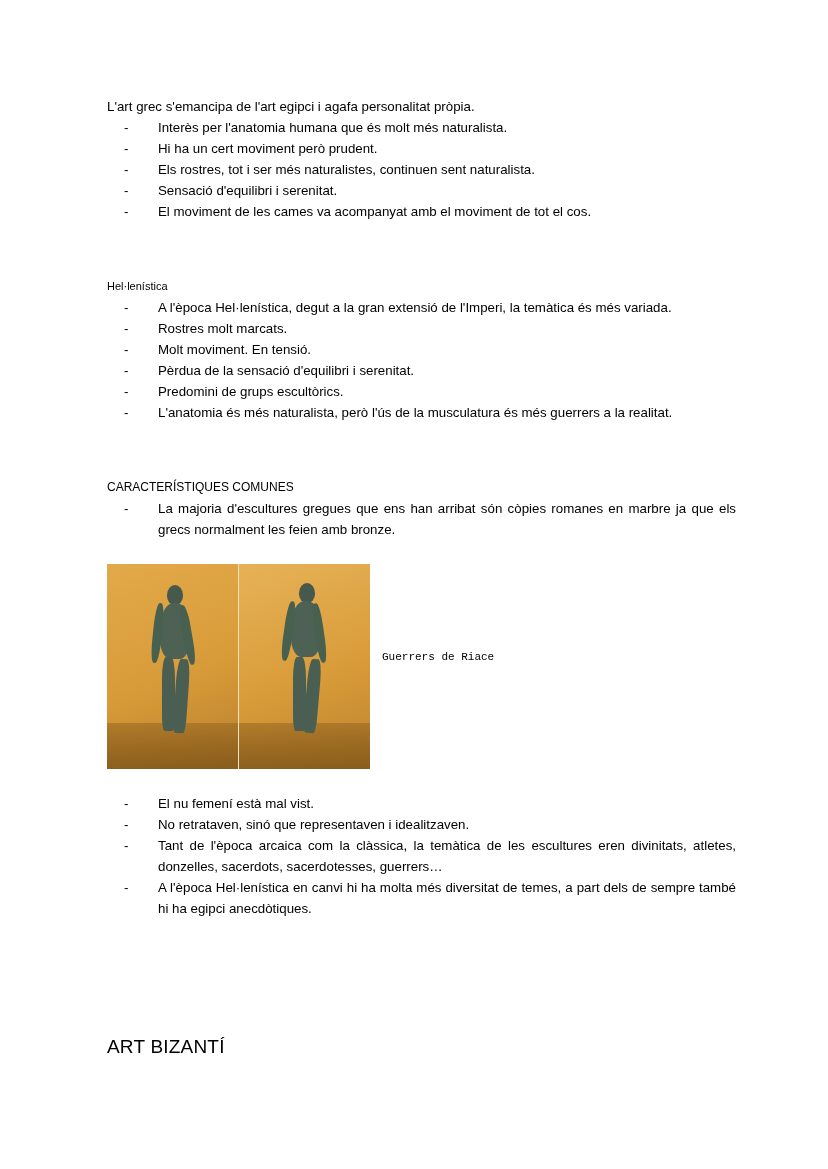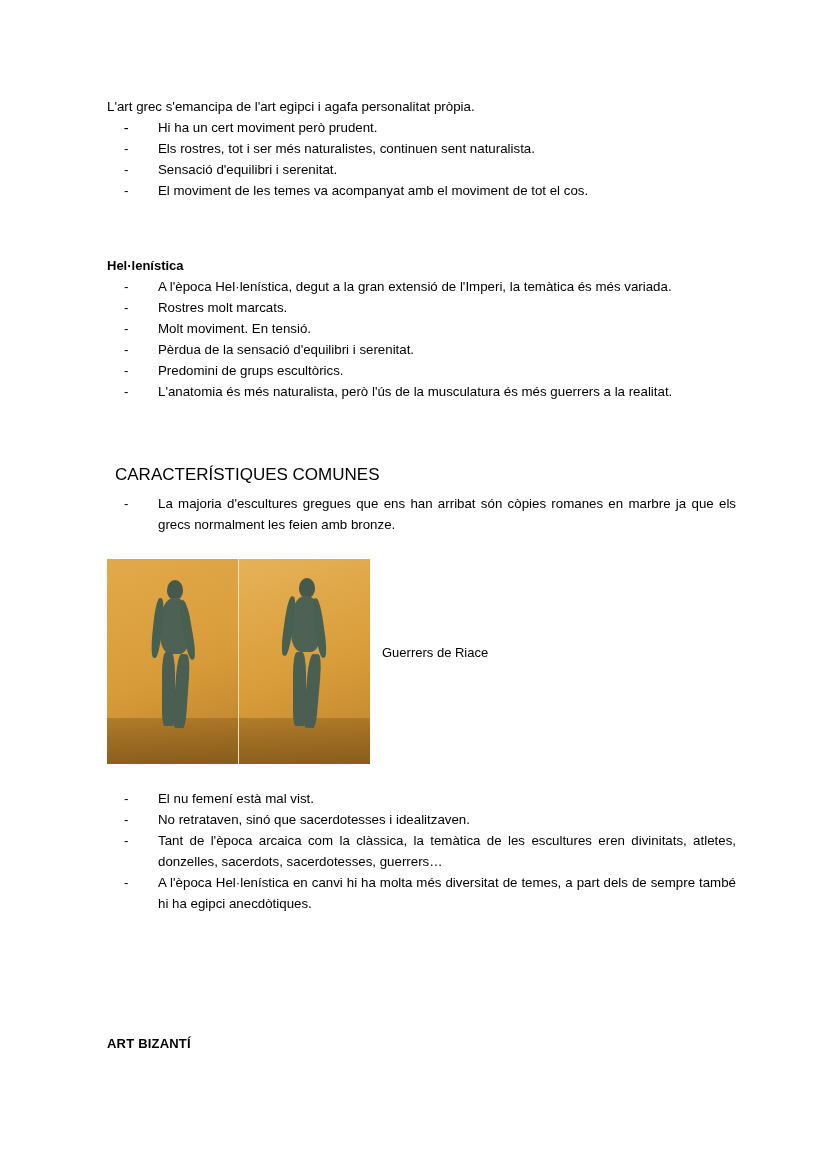--- a/index.html
+++ b/index.html
@@ -50,29 +50,29 @@
     position: absolute;
     left: 17px;
     top: 0;
   }
   .list.justified li {
     text-align: justify;
   }
   .spacer-lg { height: 40px; }
   .spacer-sm { height: 14px; }
   .section-title-bold {
-    font-size: 13px;
-    font-weight: bold;
+    font-size: 11px;
+    font-weight: normal;
     line-height: 21px;
     margin: 0;
   }
   .section-title-caps {
-    font-size: 17px;
-    line-height: 21px;
-    margin: 8px;
+    font-size: 12px;
+    line-height: 21px;
+    margin: 0;
   }
   .figure-block {
     position: relative;
     margin-top: 24px;
     height: 205px;
   }
   .figure-img {
     position: absolute;
     left: 0;
     top: 0;
@@ -127,50 +127,51 @@
   .st-armL, .st-armR {
     position: absolute;
     width: 9px; height: 60px;
     background: #48604f;
     border-radius: 40%;
   }
   .figure-caption {
     position: absolute;
     left: 275px;
     top: 83px;
-    font-size: 13px;
-    line-height: 21px;
+    font-size: 11px;
+    line-height: 21px;
+    font-family: Liberation Mono, monospace;
   }
   .bottom-list {
     margin-top: 24px;
   }
   .big-title {
     position: absolute;
     left: 99px;
     top: 1036px;
-    font-size: 13px;
-    font-weight: bold;
+    font-size: 19px;
+    font-weight: normal;
     letter-spacing: 0.2px;
   }
 </style>
 </head>
 <body>
 
 <div class="page">
 
   <div class="content">
 
     <p class="para">L'art grec s'emancipa de l'art egipci i agafa personalitat pròpia.</p>
 
     <ul class="list">
-      <li><span class="dash">-</span></li>
+      <li><span class="dash">-</span><span>Interès per l'anatomia humana que és molt més naturalista.</span></li>
       <li><span class="dash">-</span><span>Hi ha un cert moviment però prudent.</span></li>
       <li><span class="dash">-</span><span>Els rostres, tot i ser més naturalistes, continuen sent naturalista.</span></li>
       <li><span class="dash">-</span><span>Sensació d'equilibri i serenitat.</span></li>
-      <li><span class="dash">-</span><span>El moviment de les temes va acompanyat amb el moviment de tot el cos.</span></li>
+      <li><span class="dash">-</span><span>El moviment de les cames va acompanyat amb el moviment de tot el cos.</span></li>
     </ul>
 
     <div class="spacer-lg"></div>
     <div class="spacer-sm"></div>
 
     <p class="section-title-bold">Hel·lenística</p>
 
     <ul class="list justified">
       <li><span class="dash">-</span><span>A l'època Hel·lenística, degut a la gran extensió de l'Imperi, la temàtica és més variada.</span></li>
       <li><span class="dash">-</span><span>Rostres molt marcats.</span></li>
@@ -213,21 +214,21 @@
             <div class="st-legR" style="left:31px; bottom:22px; transform:rotate(5deg);"></div>
           </div>
         </div>
         <div class="fig-sep"></div>
       </div>
       <div class="figure-caption">Guerrers de Riace</div>
     </div>
 
     <ul class="list justified bottom-list">
       <li><span class="dash">-</span><span>El nu femení està mal vist.</span></li>
-      <li><span class="dash">-</span><span>No retrataven, sinó que sacerdotesses i idealitzaven.</span></li>
+      <li><span class="dash">-</span><span>No retrataven, sinó que representaven i idealitzaven.</span></li>
       <li><span class="dash">-</span><span>Tant de l'època arcaica com la clàssica, la temàtica de les escultures eren divinitats, atletes, donzelles, sacerdots, sacerdotesses, guerrers…</span></li>
       <li><span class="dash">-</span><span>A l'època Hel·lenística en canvi hi ha molta més diversitat de temes, a part dels de sempre també hi ha egipci anecdòtiques.</span></li>
     </ul>
 
   </div>
 
   <div class="big-title">ART BIZANTÍ</div>
 
 </div>
 

